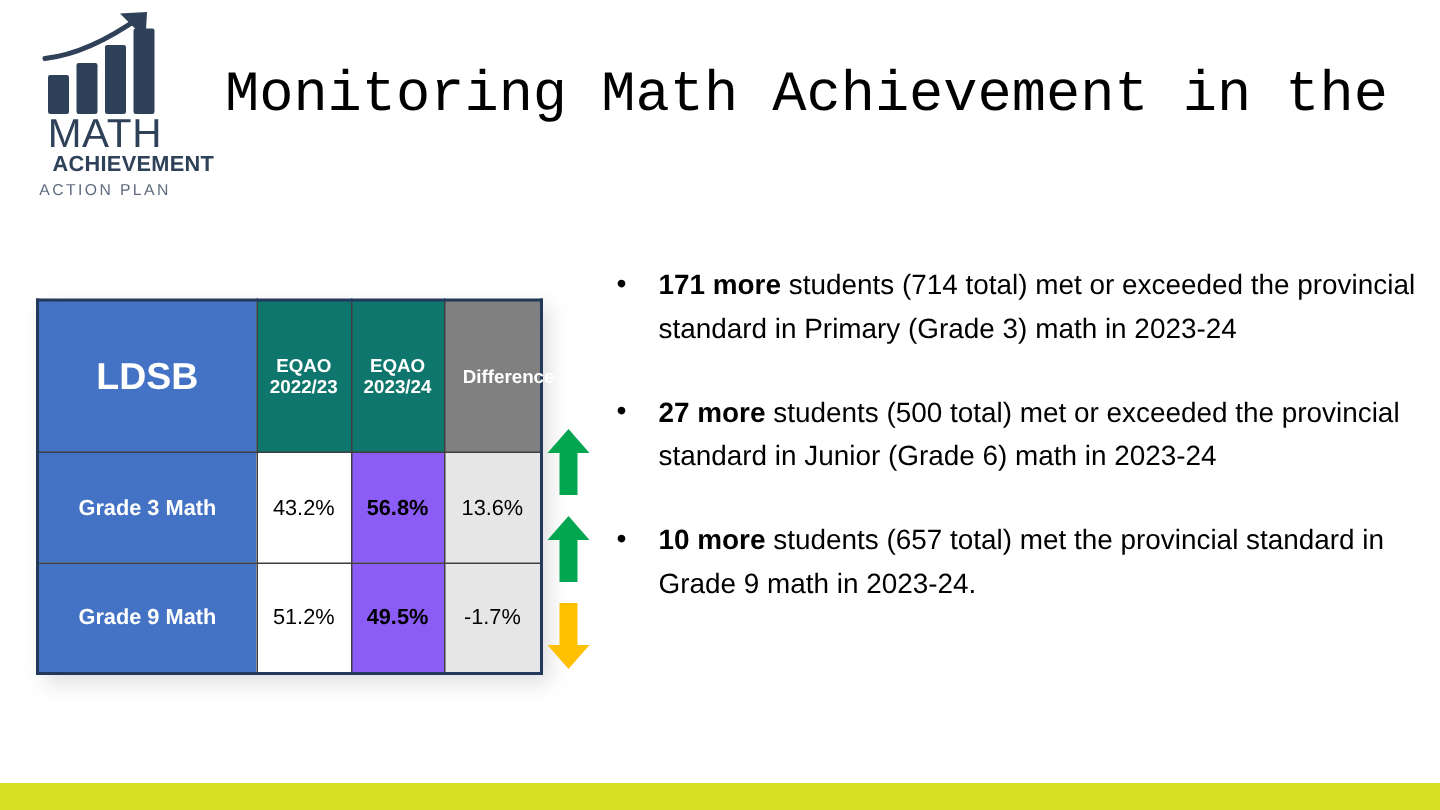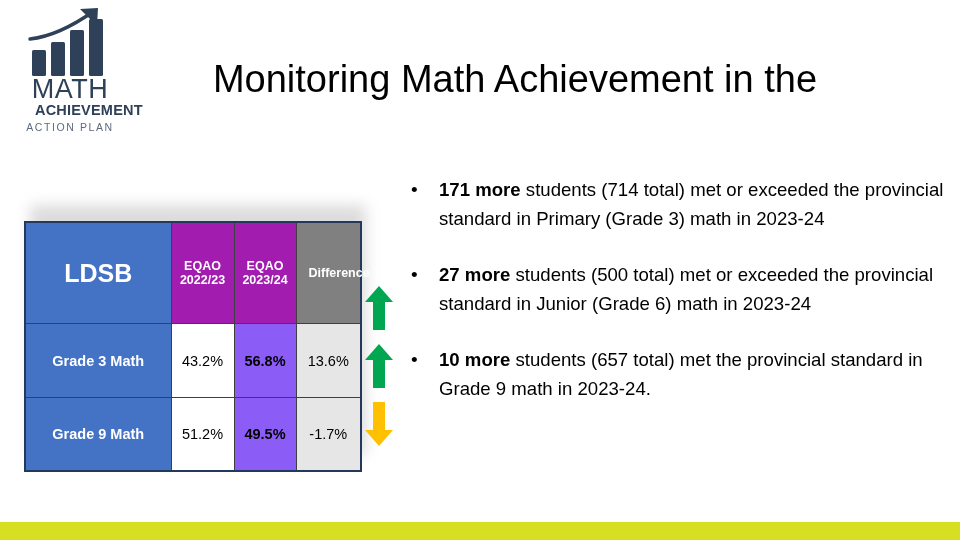--- a/index.html
+++ b/index.html
@@ -54,49 +54,48 @@
     font-weight: normal;
     letter-spacing: 1.6px;
     line-height: 16px;
     color: #5d6b7d;
   }
 
   
   #title {
     position: absolute;
     left: 150px;
-    top: 54px;
+    top: 38px;
     width: 730px;
     text-align: center;
     font-size: 38px;
     font-weight: normal;
     color: #000000;
     line-height: 51px;
-    font-family: Liberation Sans, sans-serif;
+    font-family: Liberation Mono, monospace;
   }
   #title .tline { display: block; white-space: nowrap; }
 
   
   #table-shadow {
     position: absolute;
     left: 30px;
     top: 205px;
     width: 336px;
     height: 250px;
     background: rgba(140,140,140,0.30);
     filter: blur(7px);
     border-radius: 3px;
   }
   #tbl-wrap {
     position: absolute;
     left: 24px;
     top: 199px;
     width: 288px;
     height: 251px;
-    margin-top: 22px;
   }
   table#eqao {
     border-collapse: collapse;
     width: 336px;
     height: 251px;
     table-layout: fixed;
     background: #fff;
     border: 2px solid #23395b;
   }
   table#eqao td {
@@ -107,21 +106,21 @@
   
   tr.hdr { height: 79px; }
   td.h-ldsb {
     background: #4472c4;
     color: #ffffff;
     font-size: 25px;
     font-weight: bold;
     border-right-color: #23395b;
   }
   td.h-eqao {
-    background: #a21caf;
+    background: #0f766e;
     color: #ffffff;
     font-size: 12.5px;
     font-weight: bold;
     line-height: 14px;
   }
   td.h-diff {
     background: #808080;
     color: #ffffff;
     font-size: 12.5px;
     font-weight: bold;

